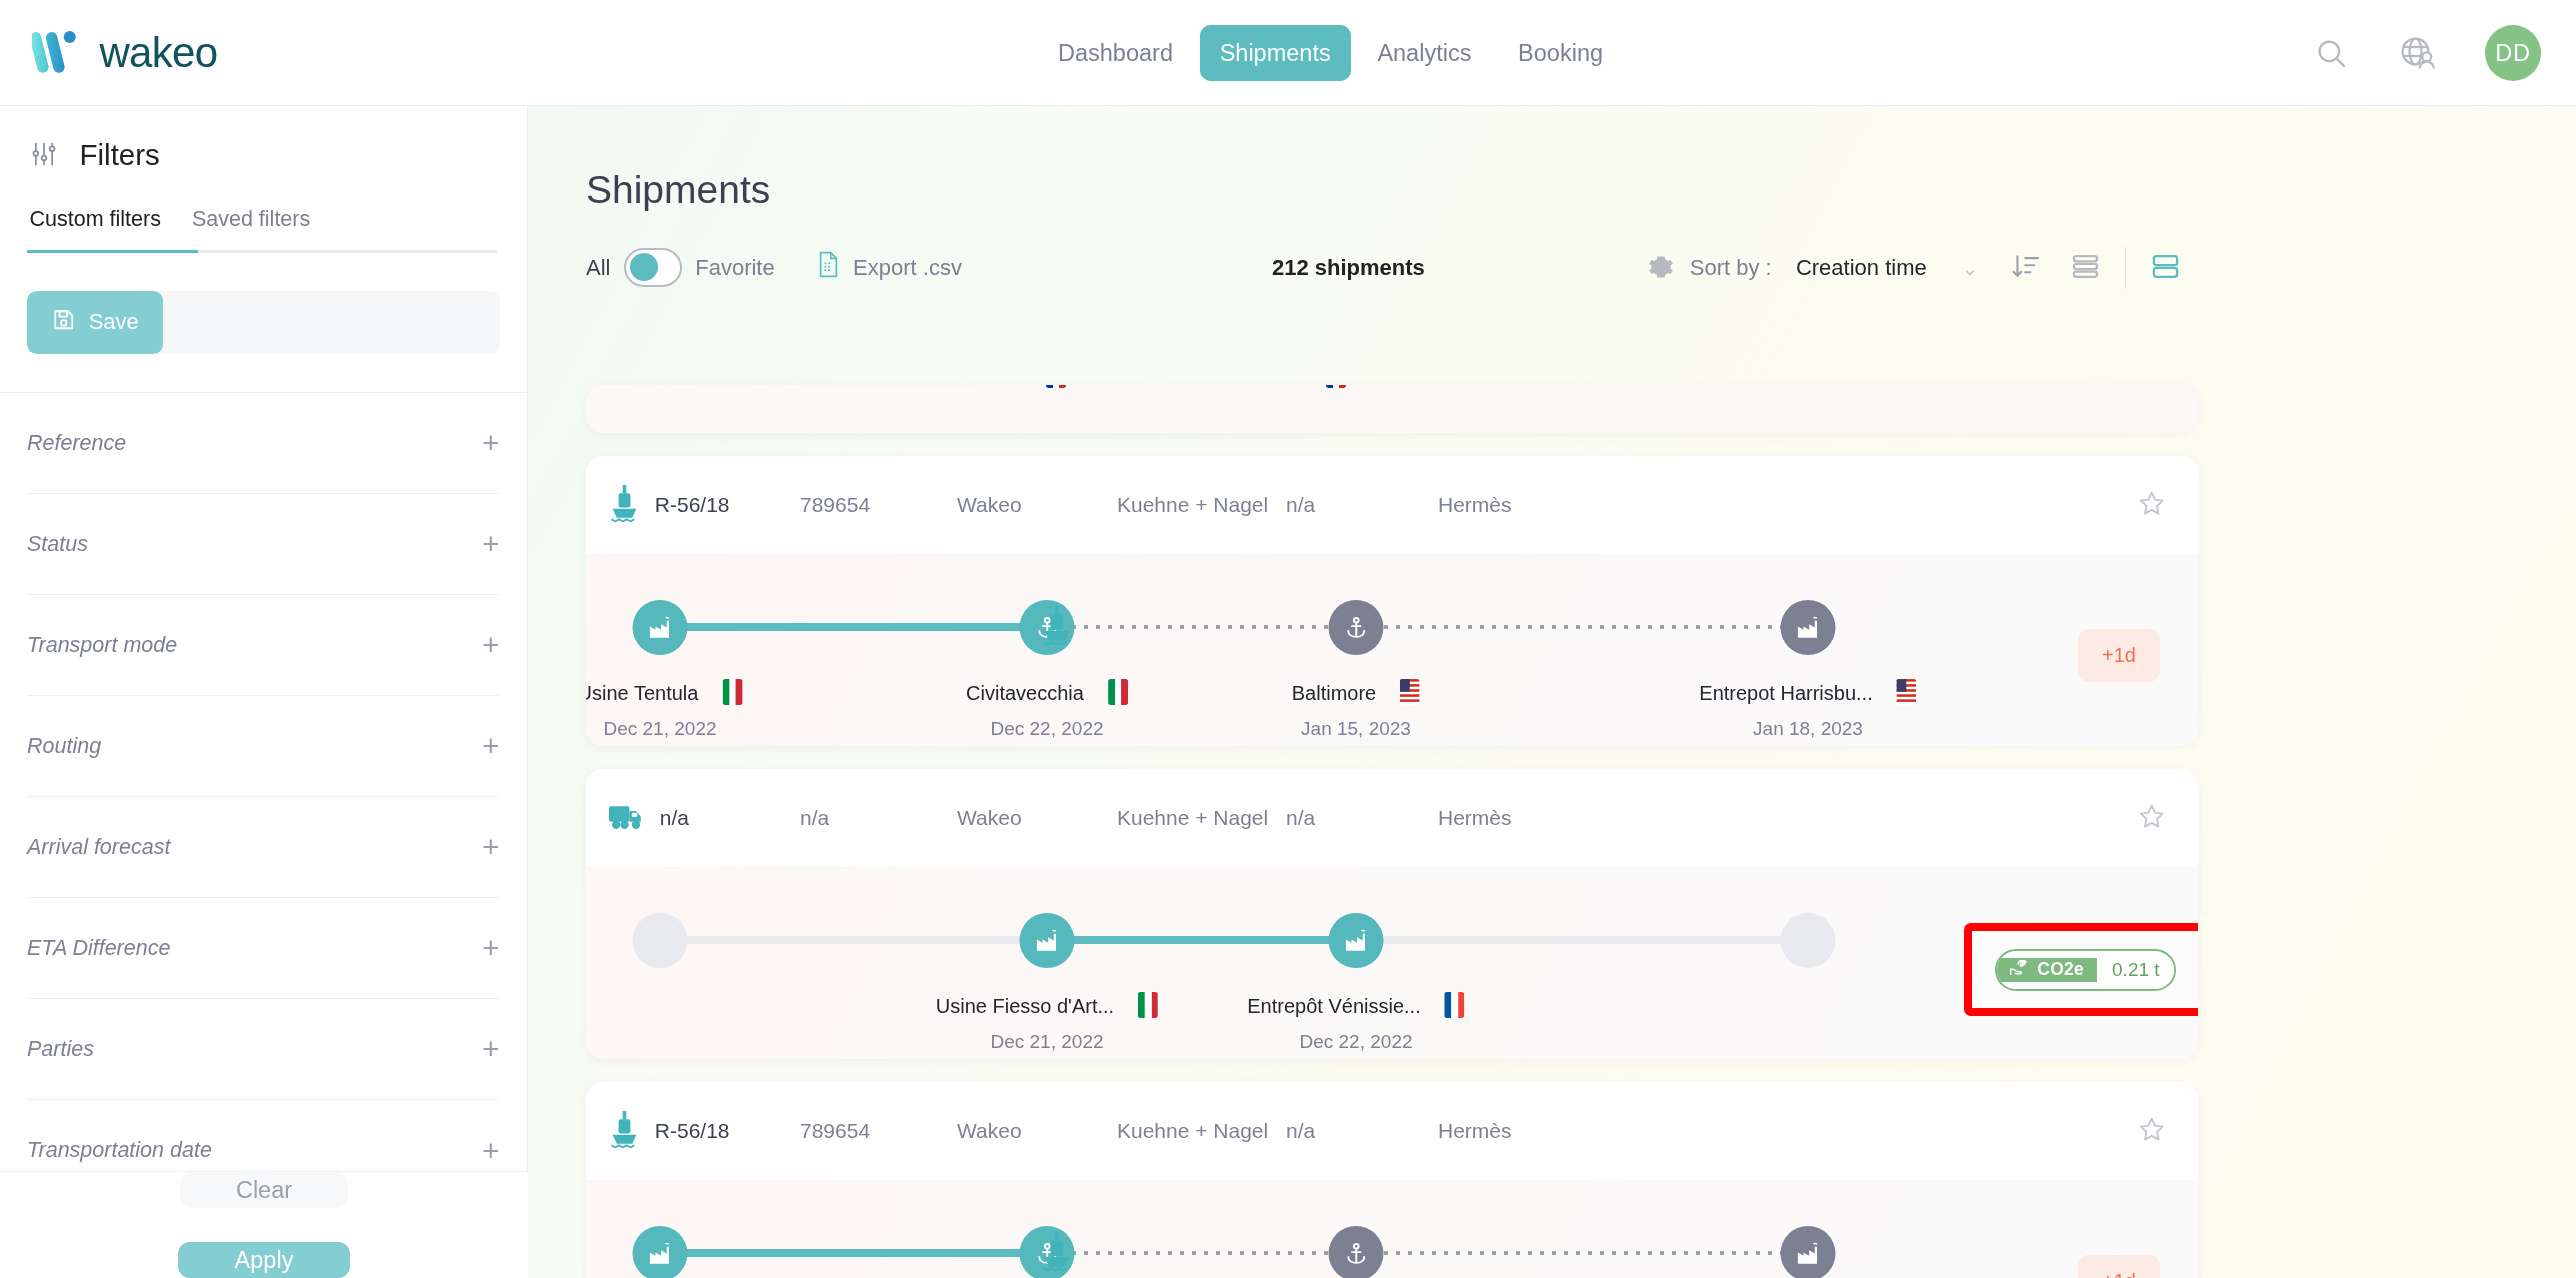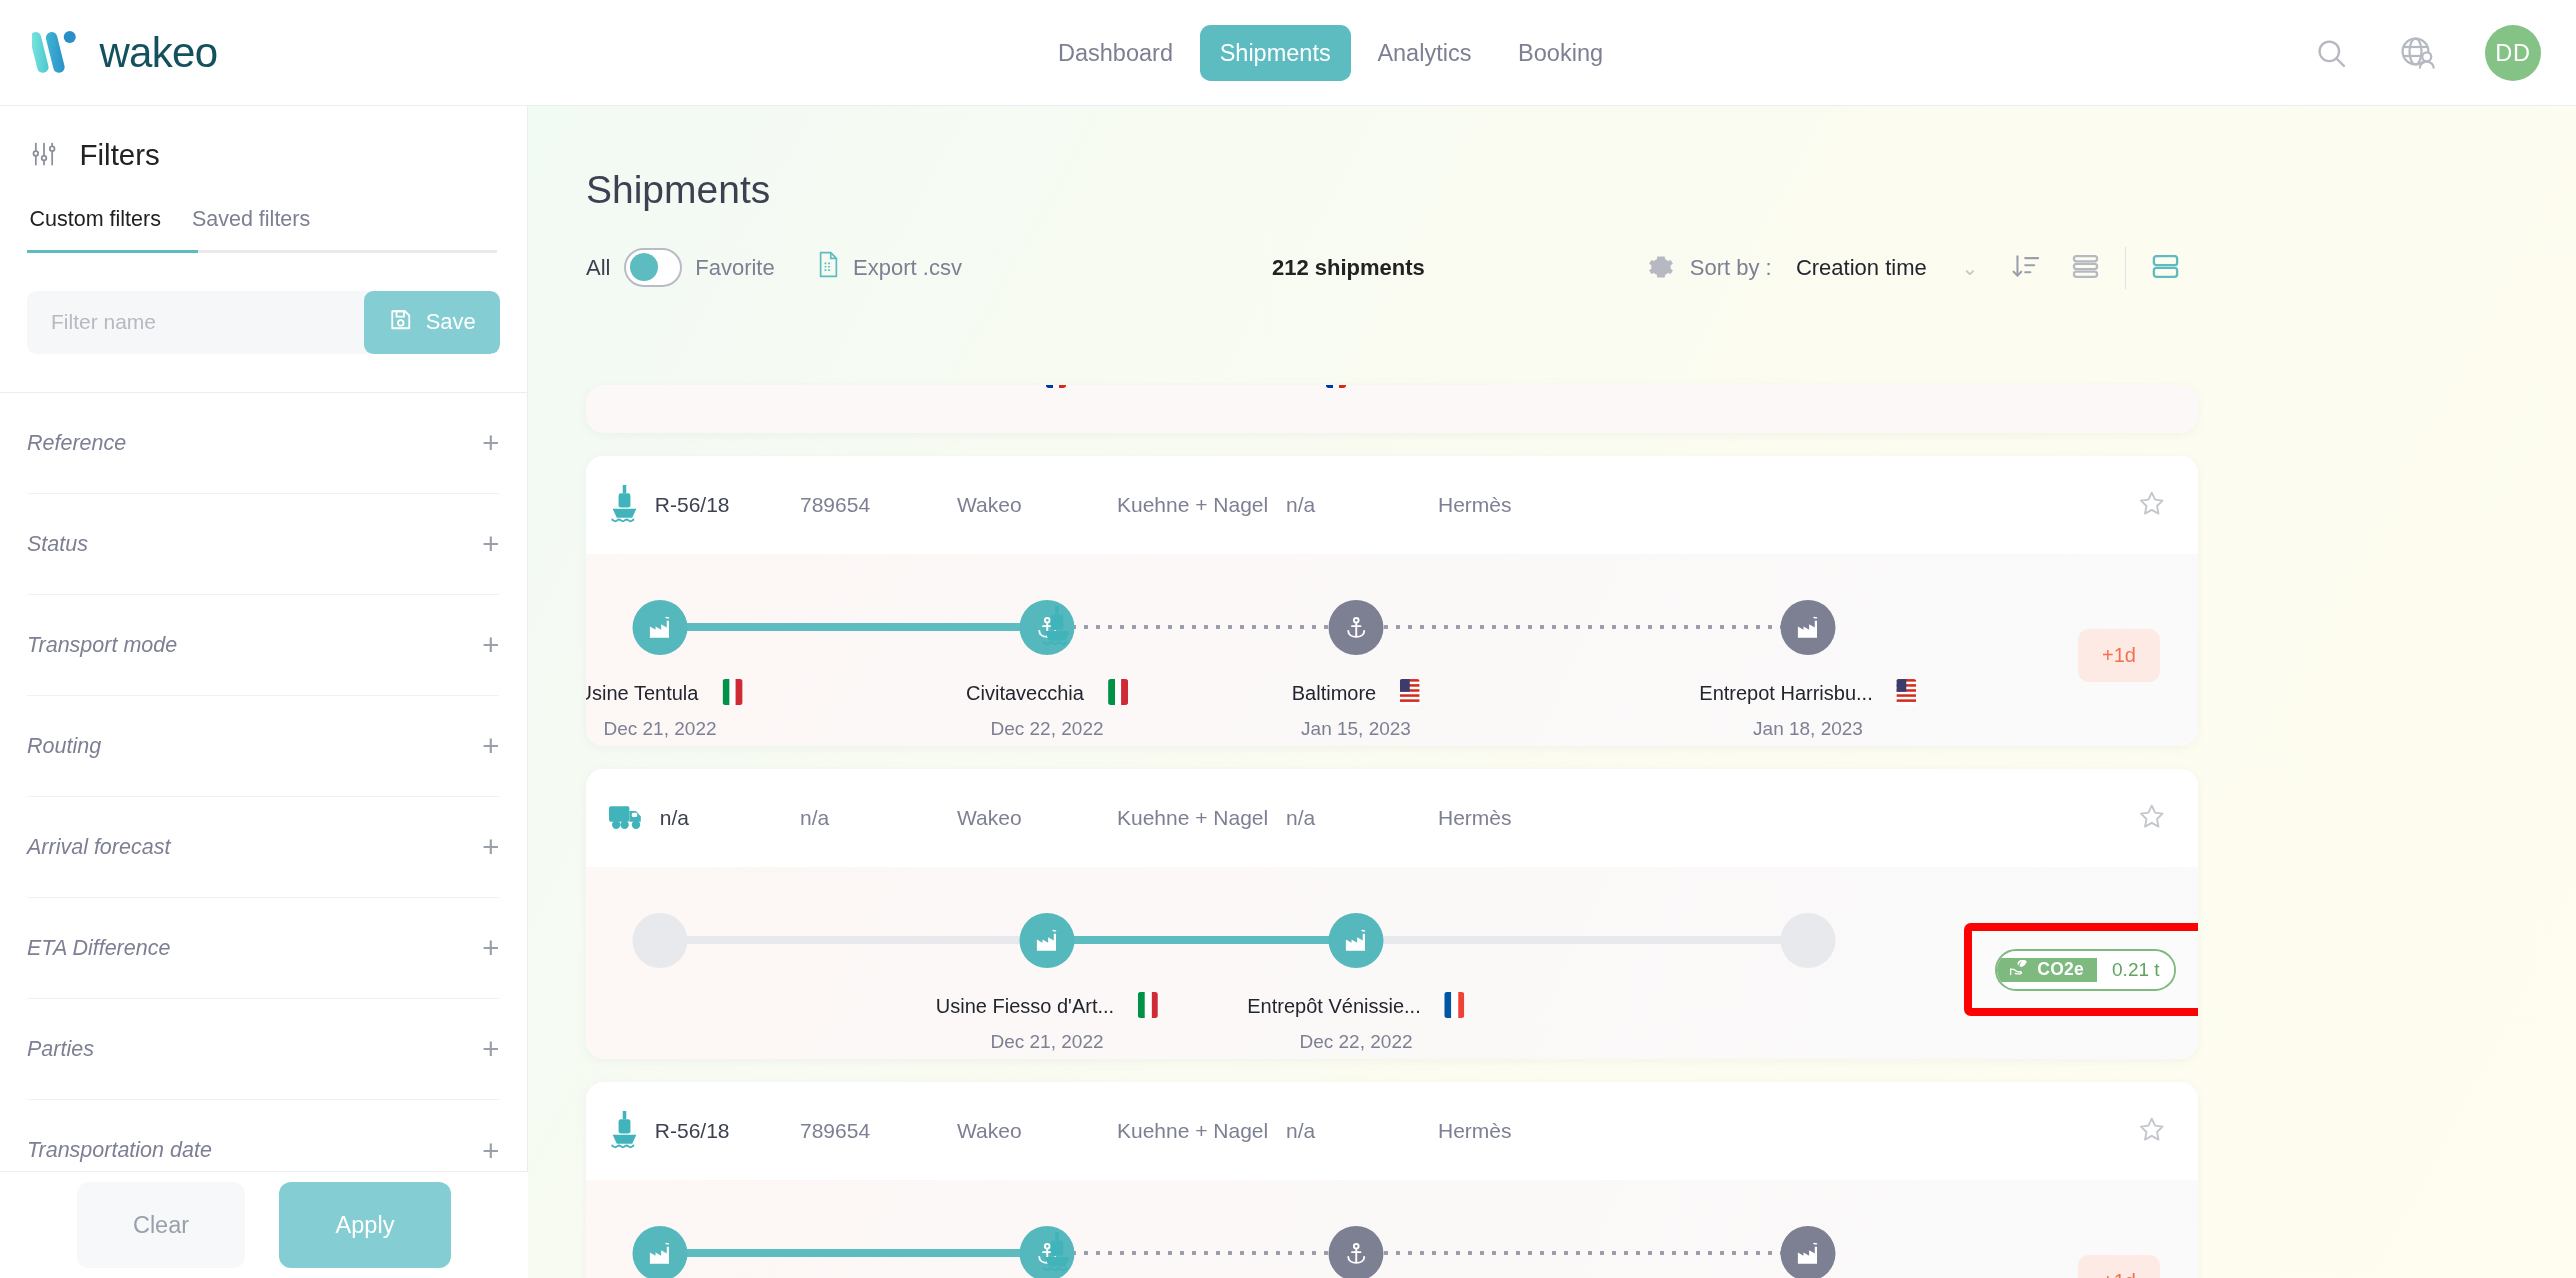--- a/index.html
+++ b/index.html
@@ -89,21 +89,21 @@
     display: flex; align-items: center; justify-content: space-between;
     height: 101px; margin: 0 28px 0 27px;
     border-bottom: 1.3px solid #f0f1f3; cursor: pointer; font-style: italic;
   }
   .filter-row:last-child { border-bottom: none; }
   .filter-label { font-size: 21.5px; color: #7d7f93; }
   .plus { font-size: 29.5px; color: #9aa0ab; line-height: 1; font-weight: 300; }
   .sidebar-footer {
     position: absolute; bottom: 0; left: 0; width: 528px; height: 107px;
     border-top: 1.3px solid #ebeef0; background: #ffffff;
-    display: flex; align-items: center; justify-content: center; gap: 34px;
+    display: flex; align-items: center; justify-content: center; gap: 34px; flex-direction: column;
   }
   .btn-clear {
     width: 168px; height: 86px; border-radius: 12px; background: #f7f8f9;
     color: #9aa0ab; font-size: 23.5px; display: flex; align-items: center; justify-content: center; cursor: pointer;
   }
   .btn-apply {
     width: 172px; height: 86px; border-radius: 12px; background: #84cdd2;
     color: #ffffff; font-size: 23.5px; display: flex; align-items: center; justify-content: center; cursor: pointer;
   }
 
@@ -308,21 +308,20 @@
 
   <div class="tabs-row">
     <div class="tab active">Custom filters</div>
     <div class="tab">Saved filters</div>
   </div>
   <div class="tabs-underline">
       <span class="sel"></span>
     </div>
 
   <div class="filtername-row">
-    <input class="filtername-input" placeholder="Filter name" style="">
     <div class="save-btn">
       <span>
         <svg width="25.5" height="25.5" viewBox="0 0 24 24" fill="none" stroke="#ffffff" stroke-width="1.7">
           <path d="M4 4h12l4 4v12H4z" stroke-linejoin="round"></path>
           <path d="M8 4h7v5H8z"></path>
             <circle cx="12" cy="15" r="2.6"></circle>
         </svg>
       </span>
       <span>Save</span>
     </div>

